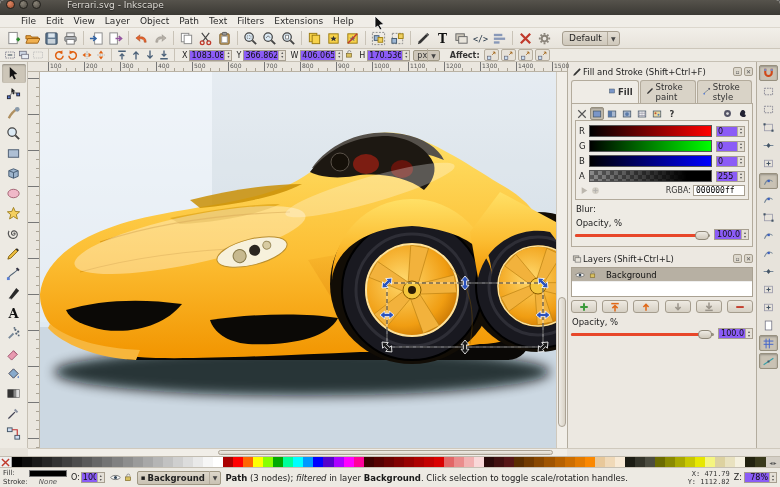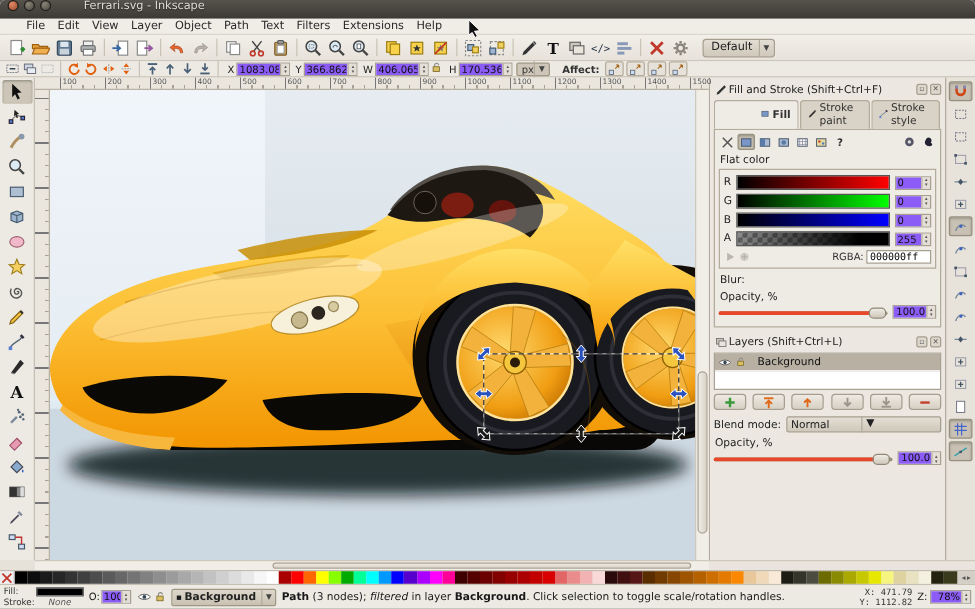--- a/index.html
+++ b/index.html
@@ -896,21 +896,20 @@
                   <circle cx="8" cy="8" r="5" fill="#556"></circle>
                   <circle cx="8" cy="8" r="2" fill="#ddd"></circle>
                 </svg>
               </div>
               <div class="paint-btn">
                 <svg width="11" height="11" viewBox="0 0 16 16">
                   <path d="M8,3 C12,3 13,7 11,9 C14,10 13,13 10,13 C5,13 3,9 5,6 C6,4 7,3 8,3 Z" fill="#223"></path>
                 </svg>
               </div>
             </div>
-          <div class="flat-label">Flat color</div>
           <div class="cm-body">
             <div id="chanRows">
                 <div class="chan-row">
                   <label>R</label>
                   <div class="chan-bar red"></div>
                   <span class="spinbox">
                     <input value="0" style="">
                     <span class="spinbtns">
                       <i>▴</i>
                       <i>▾</i>
@@ -1044,27 +1043,20 @@
                 <rect x="3" y="11.5" width="10" height="2" fill="#9a948a"></rect>
                 <path d="M8,2 V9 M4.5,6.5 L8,10 L11.5,6.5" stroke="#9a948a" stroke-width="2" fill="none"></path>
               </svg>
             </div>
             <div class="lbtn">
               <svg width="12" height="12" viewBox="0 0 16 16">
                 <rect x="3" y="6.8" width="10" height="2.5" fill="#c43c2c"></rect>
               </svg>
             </div>
           </div>
-        <div class="blend-row">
-          <label>Blend mode:</label>
-          <div class="blend-dd">
-            <span>Normal</span>
-            <span class="dd-arrow">▼</span>
-          </div>
-        </div>
         <div class="slider-label">Opacity, %</div>
         <div class="slider-row">
           <div class="slider">
             <div class="trk"></div>
               <div class="fill" style="width:96%"></div>
               <div class="knob" style="left:89%"></div>
           </div>
           <span class="spinbox">
               <input value="100.0" style="">
               <span class="spinbtns">

